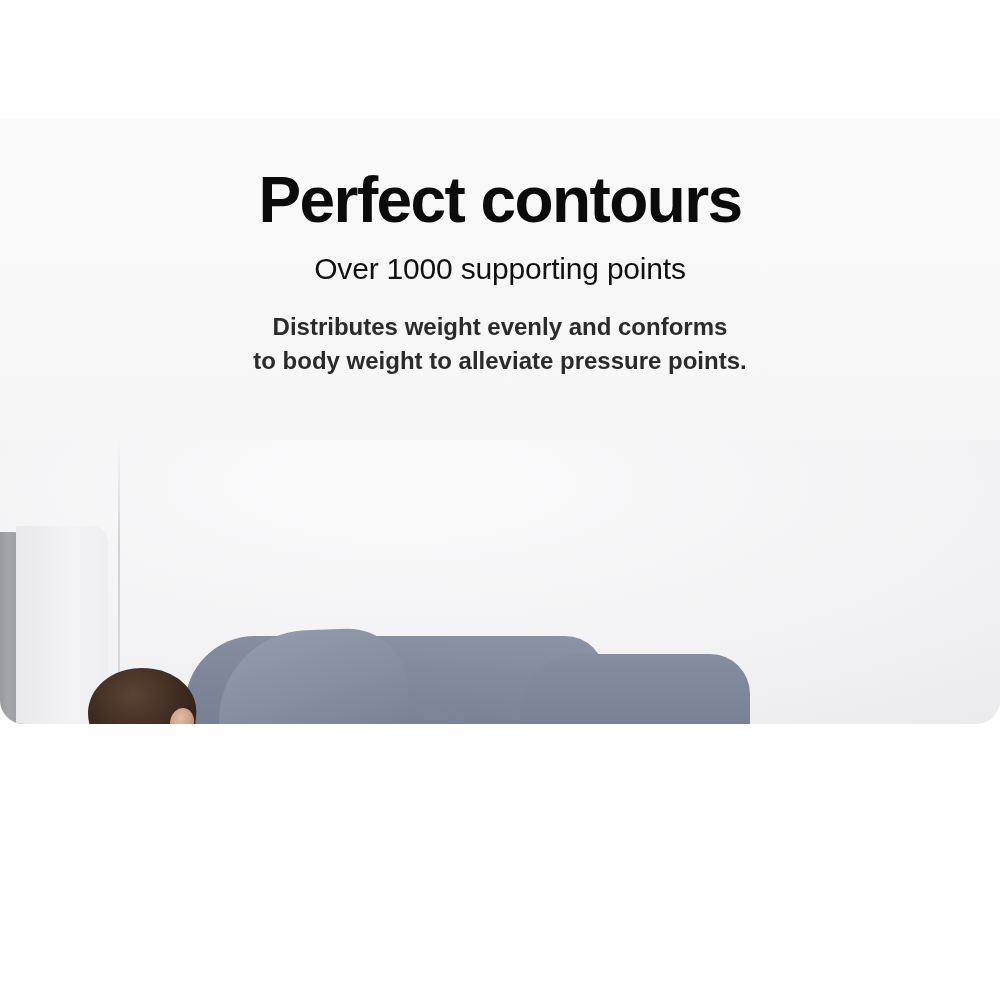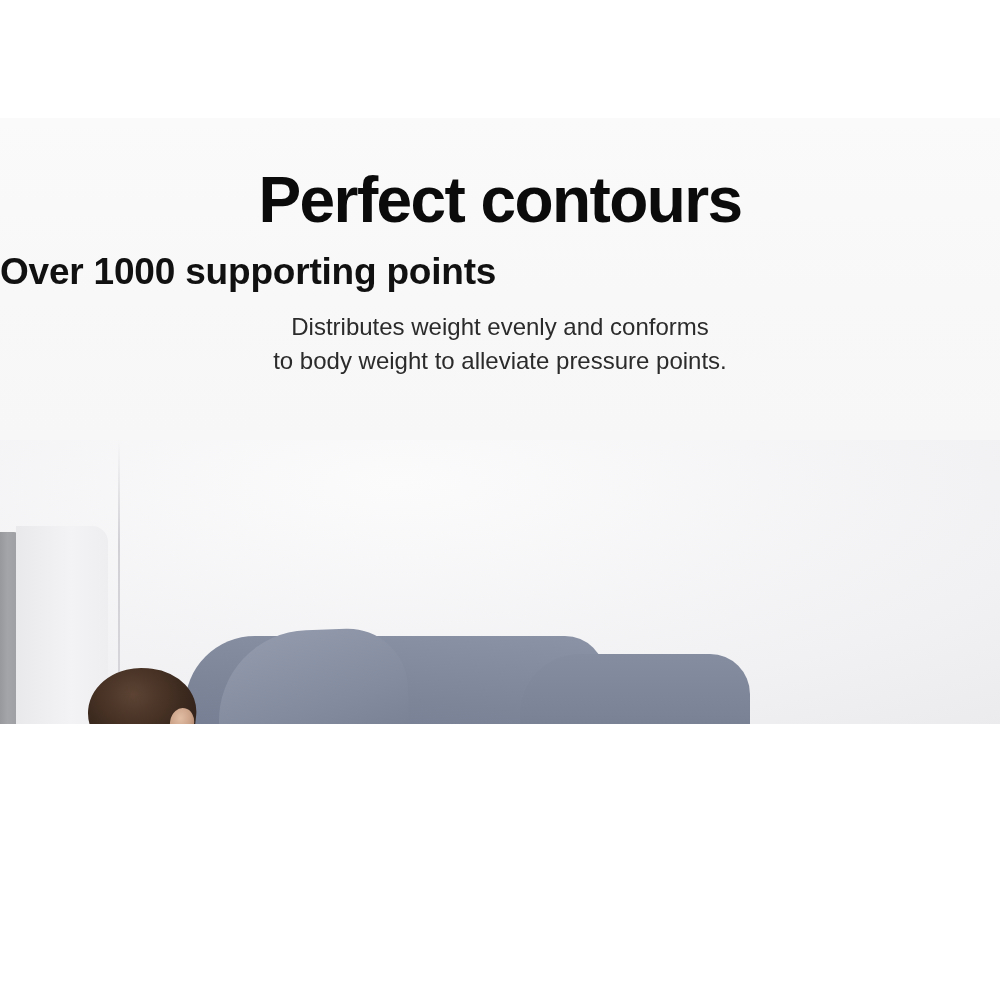--- a/index.html
+++ b/index.html
@@ -12,20 +12,21 @@
     font-family: "Liberation Sans", sans-serif;
     -webkit-font-smoothing: antialiased;
   }
 
   #poster {
     position: relative;
     width: 1000px;
     height: 724px;
     overflow: hidden;
     background: #ffffff;
+    border-radius: 24px;
   }
 
   
   .bg-top {
     position: absolute;
     left: 0; top: 0; width: 1000px; height: 118px;
     background: #ffffff;
   }
   .bg-mid {
     position: absolute;
@@ -42,34 +43,34 @@
     font-size: 64px;
     font-weight: 700;
     letter-spacing: -1.6px;
     color: #0b0b0b;
     line-height: 1;
   }
   .subtitle {
     position: absolute;
     left: 0; top: 252px;
     width: 1000px;
-    text-align: left;
-    font-size: 37px;
-    font-weight: 700;
+    text-align: center;
+    font-size: 30px;
+    font-weight: 400;
     letter-spacing: -0.2px;
     color: #111111;
     line-height: 1.1;
   }
   .body-copy {
     position: absolute;
     left: 0; top: 310px;
     width: 1000px;
     text-align: center;
     font-size: 24px;
-    font-weight: 400;
+    font-weight: 700;
     color: #2b2b2b;
     line-height: 1.42;
   }
   .body-copy span { display: block; }
 
   
   .scene {
     position: absolute;
     left: 0; top: 440px;
     width: 1000px;

